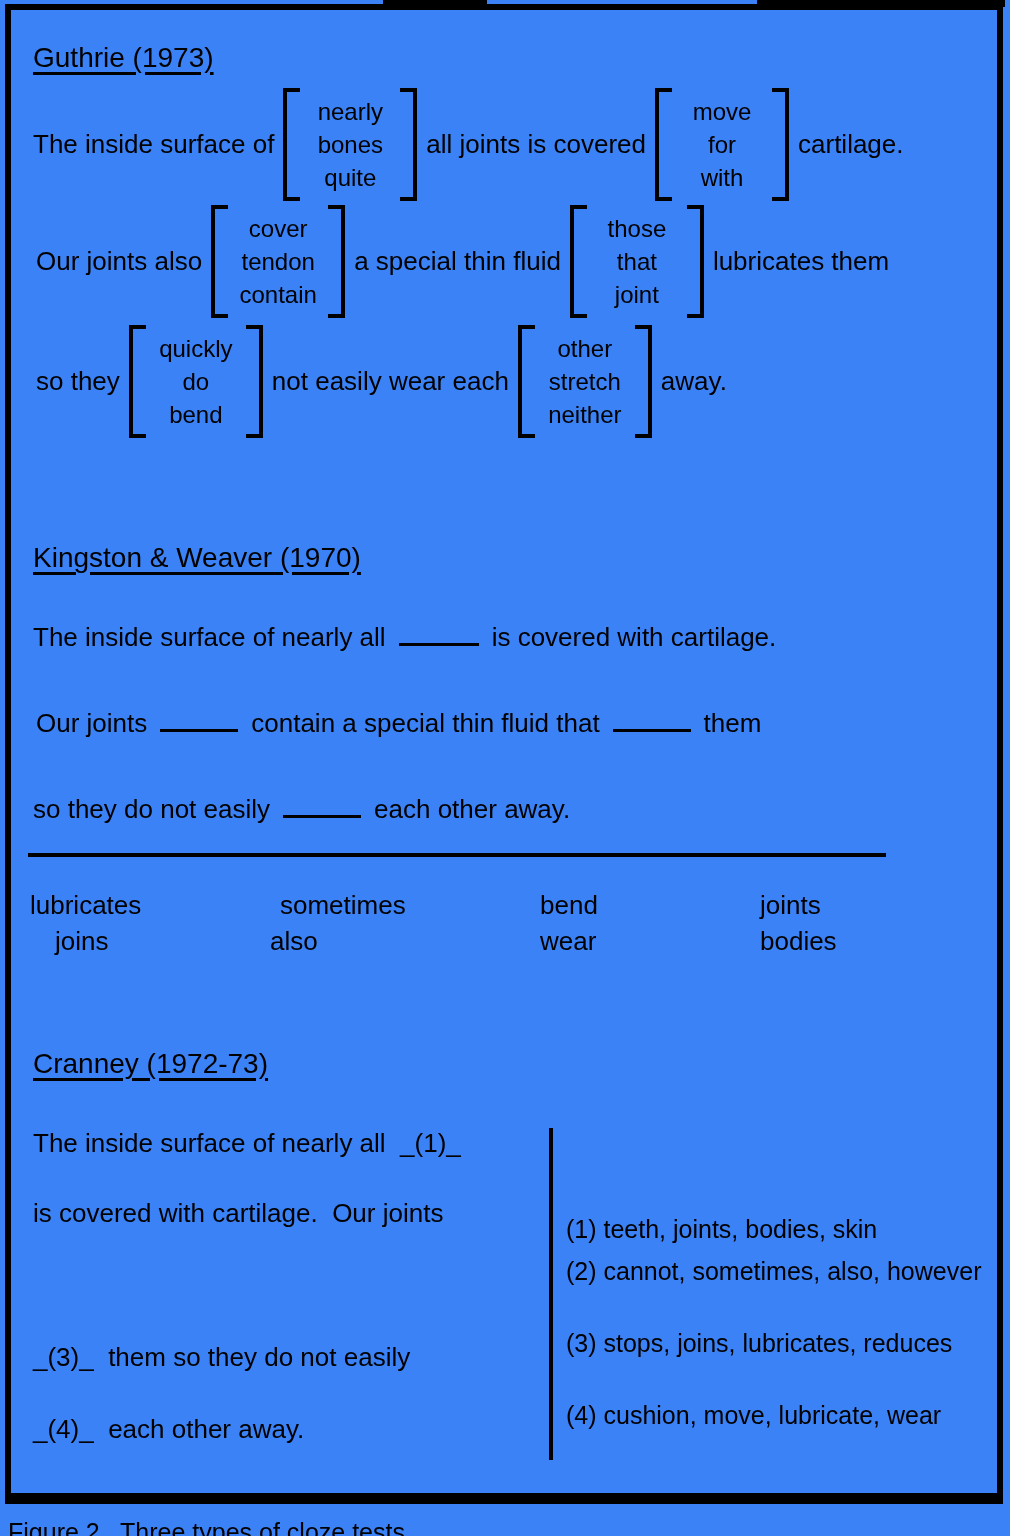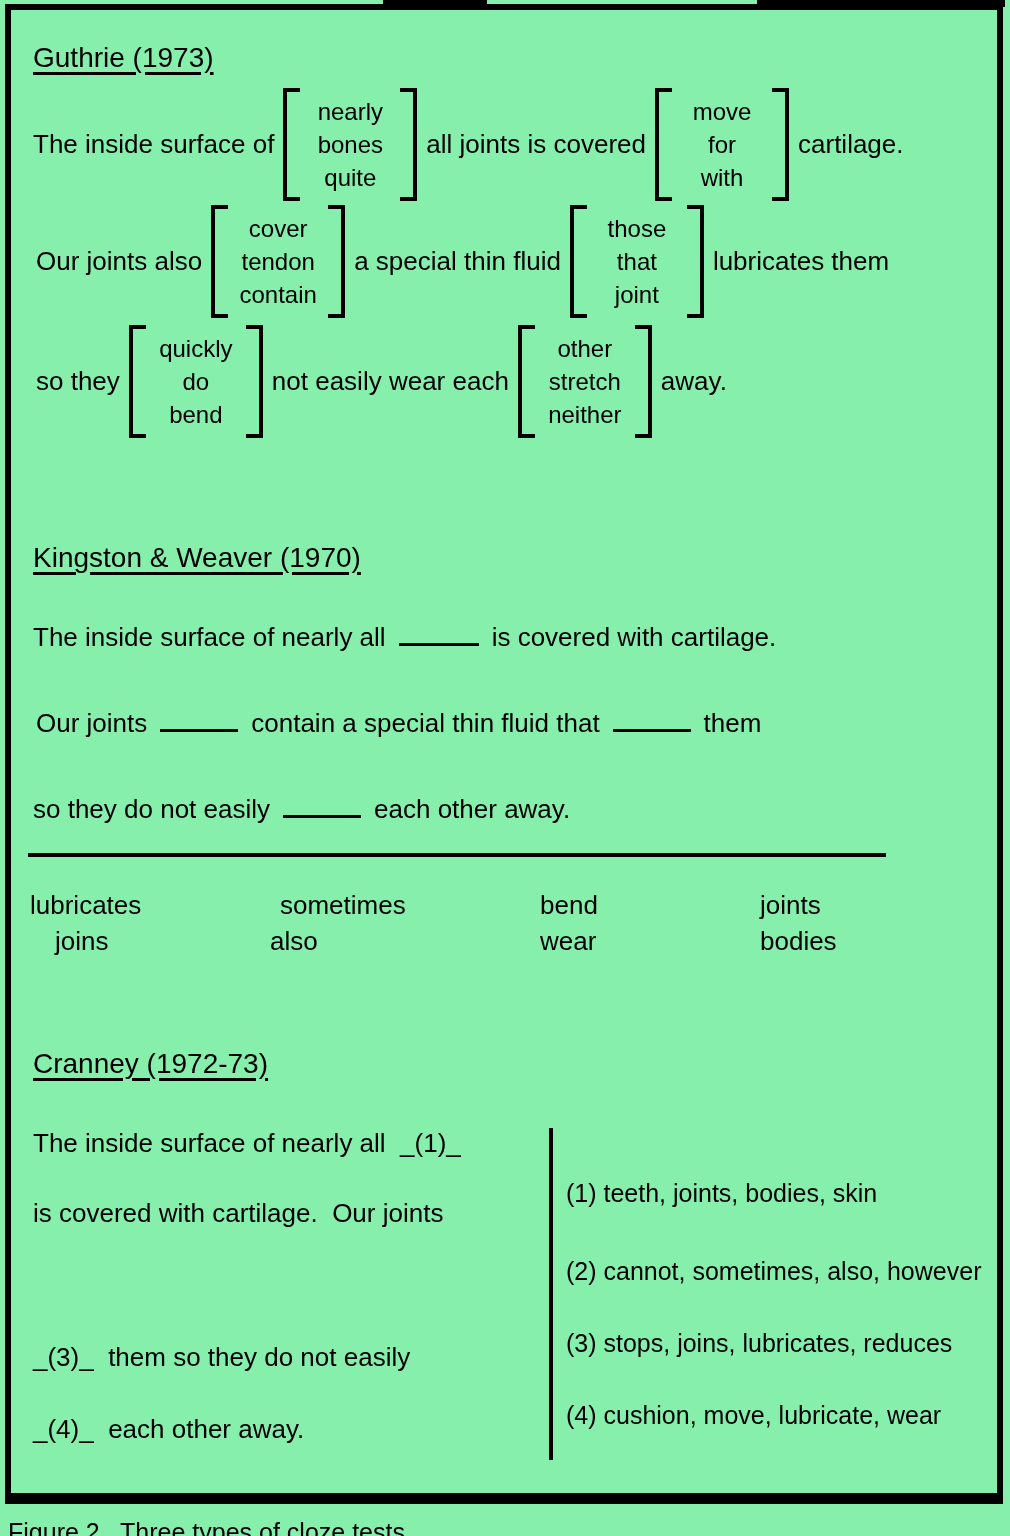--- a/index.html
+++ b/index.html
@@ -1,19 +1,19 @@
 <!DOCTYPE html>
 <html><head>
 <meta charset="utf-8">
 <style>
   html,body{margin:0;padding:0;background:#fff;}
   .sheet{
     position:relative;
     width:1010px;height:1536px;
-    background:#86efac;
+    background:#3b82f6;
     overflow:hidden;
     font-family:"Liberation Sans","DejaVu Sans",sans-serif;
     color:#000;
   }
   .frame{
     position:absolute;left:5px;top:4px;
     width:986px;height:1483px;
     border:6px solid #000;
     border-bottom-width:11px;
   }
@@ -167,20 +167,20 @@
 
   <div class="h" style="left:33px;top:1048px;">Cranney (1972-73)</div>
 
   <div class="cline" style="left:33px;top:1126px;">The inside surface of nearly all  _(1)_</div>
   <div class="cline" style="left:33px;top:1196px;">is covered with cartilage.  Our joints</div>
   <div class="cline" style="left:33px;top:1340px;">_(3)_  them so they do not easily</div>
   <div class="cline" style="left:33px;top:1412px;">_(4)_  each other away.</div>
 
   <div class="vline" style="left:549px;top:1128px;width:4px;height:332px;"></div>
 
-  <div class="copt" style="top:1176px;">(1) teeth, joints, bodies, skin</div>
+  <div class="copt" style="top:1212px;">(1) teeth, joints, bodies, skin</div>
   <div class="copt" style="top:1254px;">(2) cannot, sometimes, also, however</div>
   <div class="copt" style="top:1326px;">(3) stops, joins, lubricates, reduces</div>
   <div class="copt" style="top:1398px;">(4) cushion, move, lubricate, wear</div>
 
   <div class="caption" style="left:8px;top:1518px;">Figure 2.  Three types of cloze tests</div>
 
 </div>
 
 </body></html>

